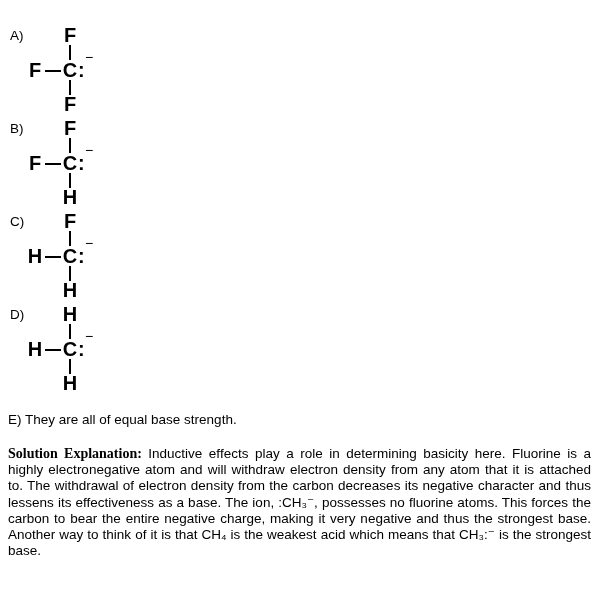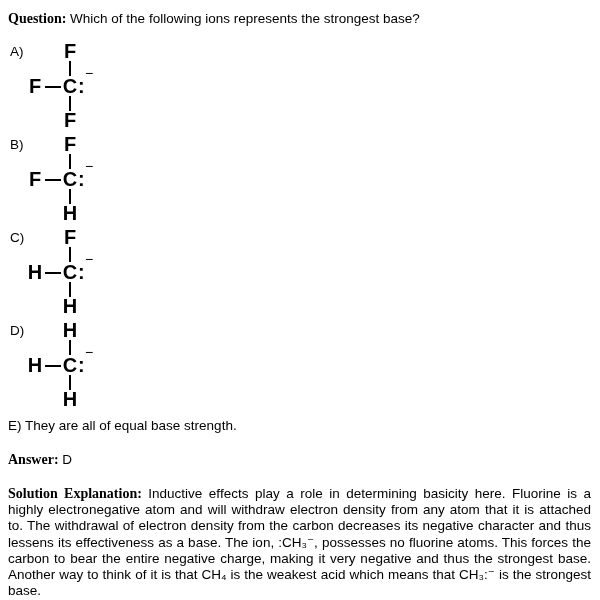--- a/index.html
+++ b/index.html
@@ -45,33 +45,32 @@
   .bond-v {
     position: absolute; left: 60.75px; width: 2.5px; height: 15px;
     background: #000000;
   }
   .bond-v1 { top: 17px; }
   .bond-v2 { top: 52px; }
   .bond-h {
     position: absolute; left: 37px; top: 41.5px; width: 16px; height: 2.5px;
     background: #000000;
   }
-  .eline { margin-top: 2px; line-height: 16px; }
+  .eline { margin-top: 12px; line-height: 16px; }
   .aline { margin-top: 18px; line-height: 16px; }
   .sol {
     margin-top: 18px; line-height: 16.2px;
     text-align: justify;
   }
 </style>
 </head>
 <body>
 
 <div class="page">
 
-  <p class="qline"><span class="blabel">Question:</span><span> Which of the following ions represents the strongest base?</span></p>
 
   <div class="options">
 
     <div class="option">
       <span class="olabel">A)</span>
       <div class="structure">
         <span class="atom atom-top">F</span>
         <div class="bond-v bond-v1"></div>
         <span class="atom atom-left">F</span>
         <div class="bond-h"></div>
@@ -125,17 +124,16 @@
         <span class="charge">−</span>
         <div class="bond-v bond-v2"></div>
         <span class="atom atom-bottom">H</span>
       </div>
     </div>
 
   </div>
 
   <p class="eline"><span>E)</span><span> They are all of equal base strength.</span></p>
 
-  <p class="aline"><span class="blabel">Answer:</span><span> D</span></p>
 
   <p class="sol"><span class="blabel">Solution Explanation:</span><span> Inductive effects play a role in determining basicity here.  Fluorine is a highly electronegative atom and will withdraw electron density from any atom that it is attached to.  The withdrawal of electron density from the carbon decreases its negative character and thus lessens its effectiveness as a base.  The ion, :CH₃⁻, possesses no fluorine atoms.  This forces the carbon to bear the entire negative charge, making it very negative and thus the strongest base.  Another way to think of it is that CH₄ is the weakest acid which means that CH₃:⁻ is the strongest base.</span></p>
 
 </div>
 
 </body></html>

